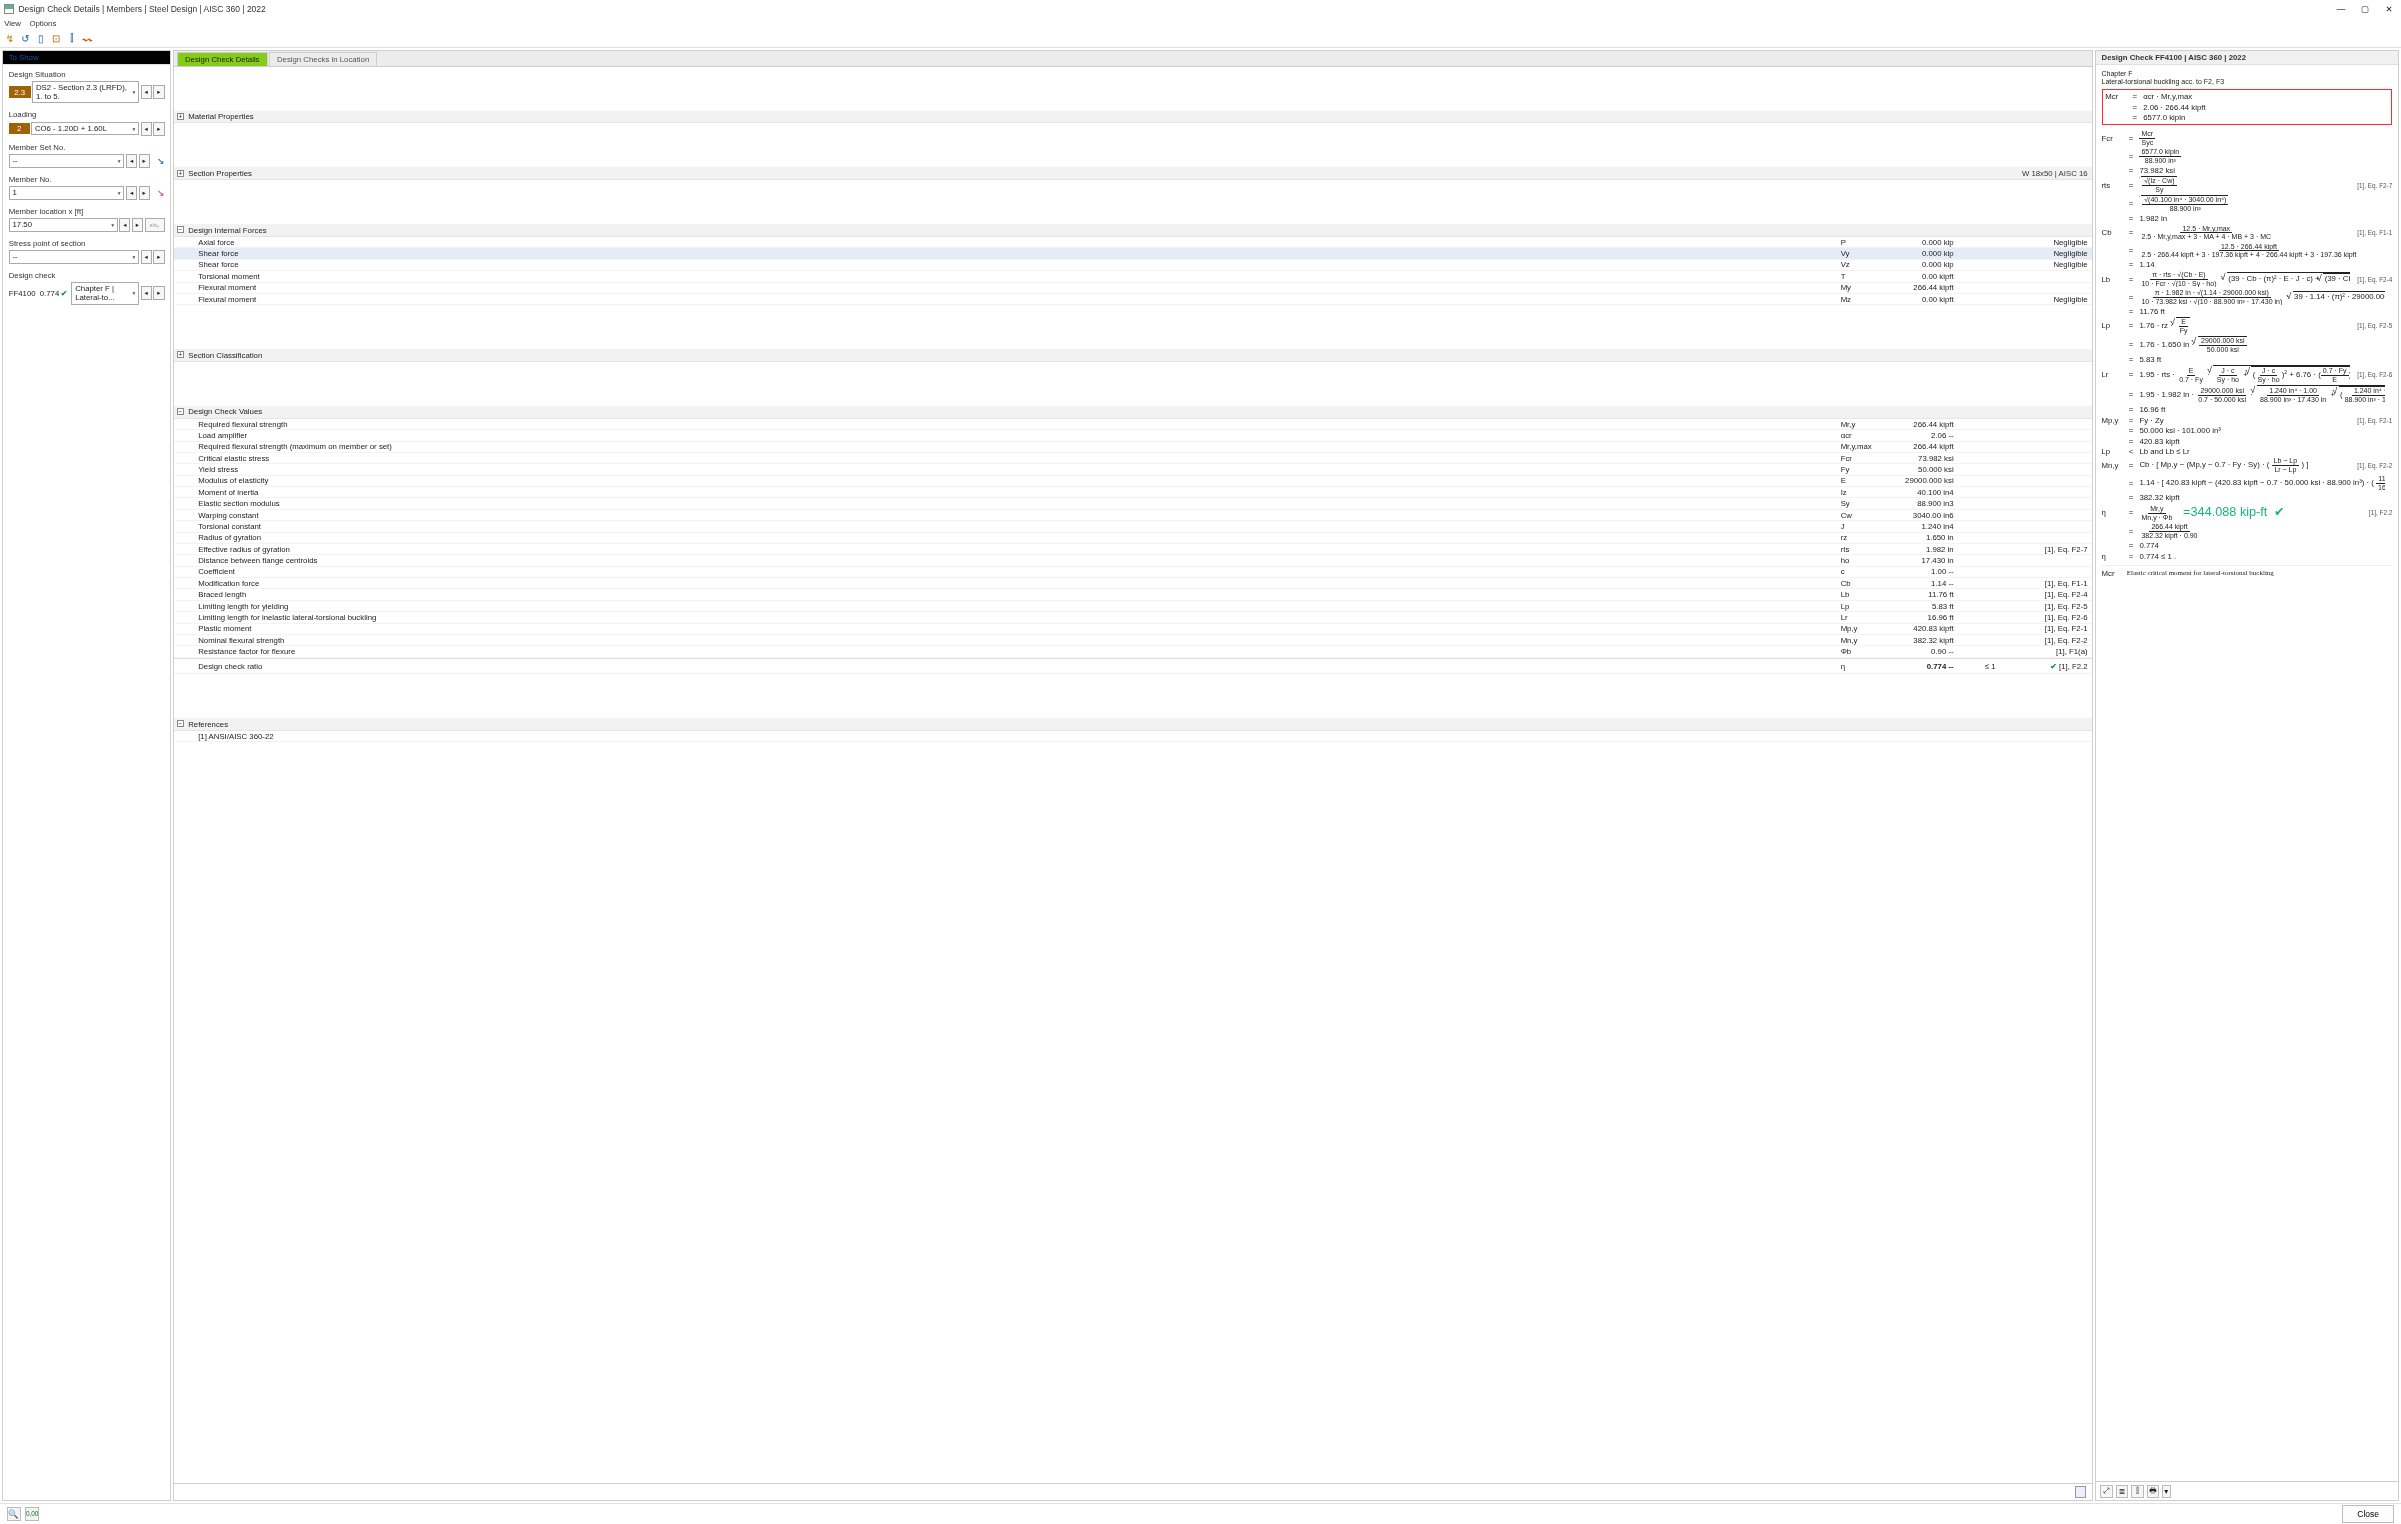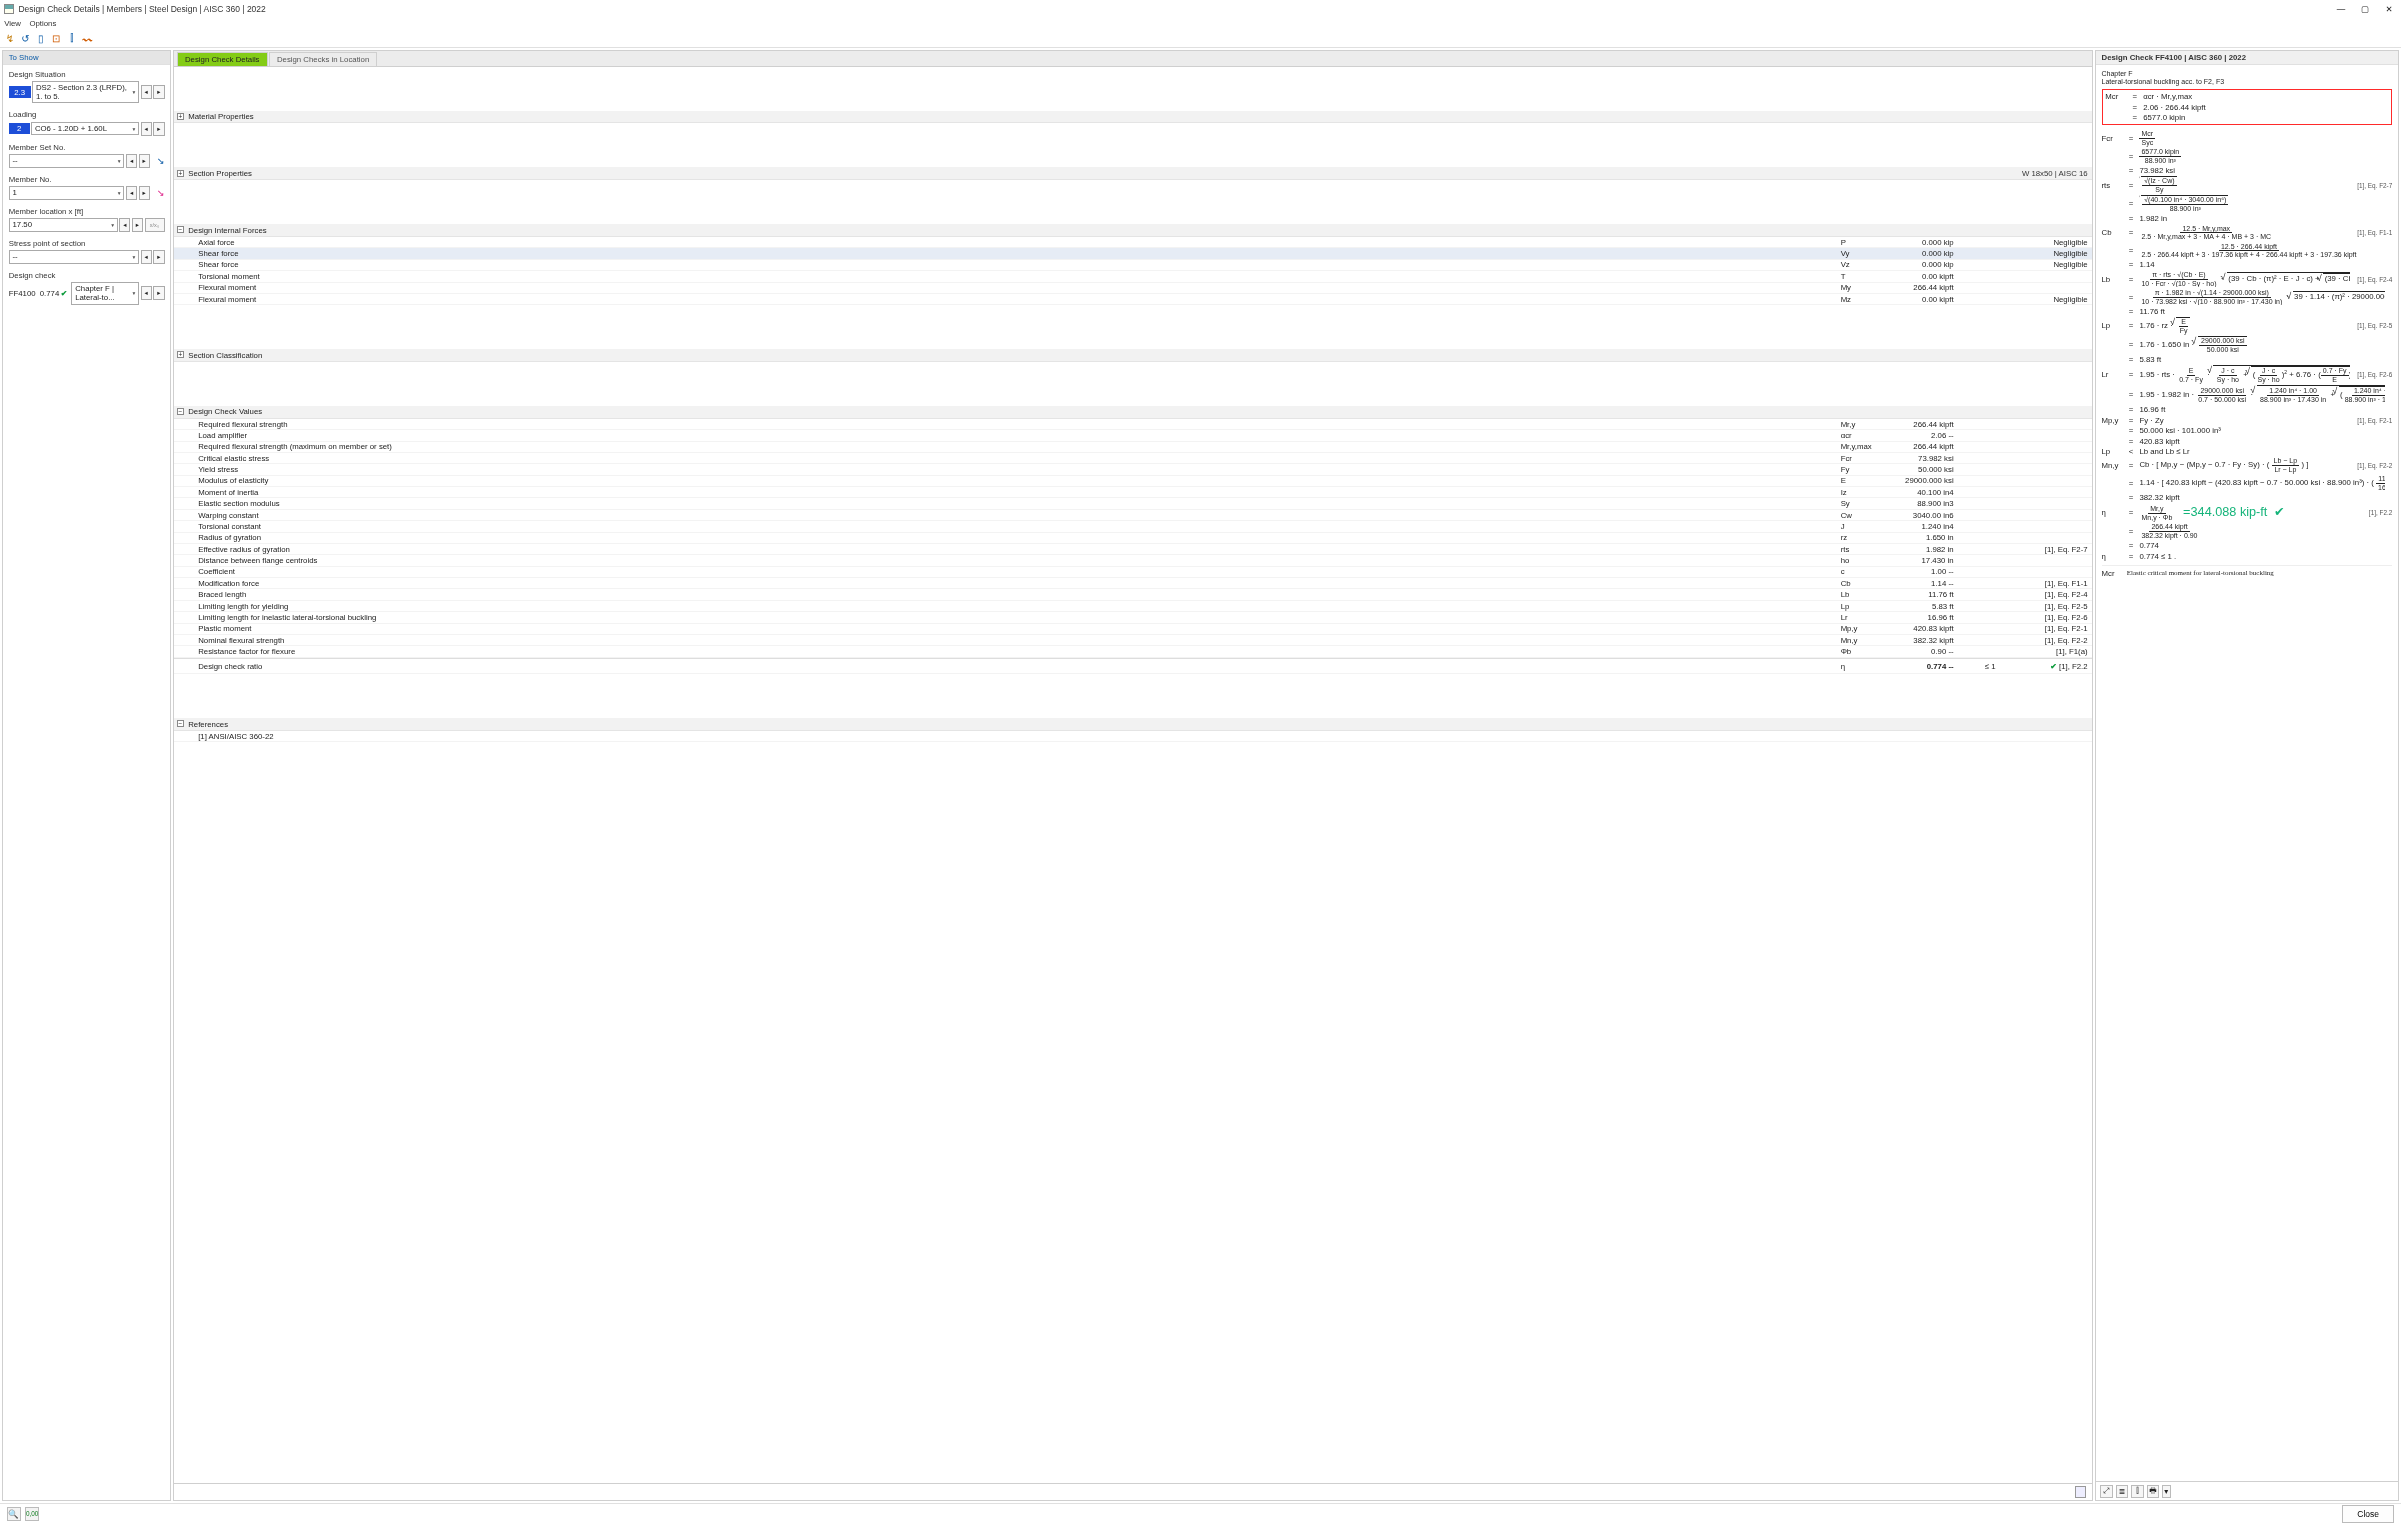--- a/index.html
+++ b/index.html
@@ -15,25 +15,25 @@
 
 .menubar { height: 12.7px; display: flex; align-items: center; padding: 0 4.2px; gap: 8.5px; font-size: 7.8px; color: #333; }
 
 
 .toolbar { height: 18.4px; display: flex; align-items: center; padding: 0 4.2px; gap: 4.2px; border-bottom: 0.7px solid #e0e0e0; }
 .tbtn { width: 11.3px; height: 11.3px; display: flex; align-items: center; justify-content: center; font-size: 10px; }
 
 
 .body { display: flex; height: calc(100vh - 17px - 12.7px - 18.4px - 21px); }
 .left { width: 169px; border: 0.7px solid #cfcfcf; margin: 2.1px; display: flex; flex-direction: column; }
-.left-hdr { background: #e5e5e5; padding: 2.1px 5.6px; color: #0a5aa6; font-size: 7.8px; border-bottom: 0.7px solid #e0e0e0; }
+.left-hdr { background: #000000; padding: 2.1px 5.6px; color: #0a5aa6; font-size: 7.8px; border-bottom: 0.7px solid #e0e0e0; }
 .left-body { padding: 4.2px 5.6px; display: flex; flex-direction: column; gap: 7px; overflow-y: auto; }
 .lgroup-label { font-size: 7.8px; color: #333; margin-bottom: 2.1px; display: block; }
 .lgroup-row { display: flex; align-items: center; gap: 1.4px; }
-.badge { background: #1d4ed8; color: #fff; padding: 1.4px 5.6px; font-size: 7.8px; min-width: 21px; text-align: center; }
+.badge { background: #a16207; color: #fff; padding: 1.4px 5.6px; font-size: 7.8px; min-width: 21px; text-align: center; }
 .cbo { background: #fff; border: 0.7px solid #aaa; padding: 1.4px 2.8px; font-size: 7.8px; flex: 1; display: flex; justify-content: space-between; align-items: center; }
 .cbo span.ch { font-size: 5.6px; color: #555; }
 .navbtn { width: 11.3px; height: 14px; border: 0.7px solid #aaa; background: #f7f7f7; display: flex; align-items: center; justify-content: center; font-size: 6.4px; }
 .smallval { width: 40px; text-align: right; padding-right: 2.8px; }
 .check-ok { color: #0a9a3a; font-weight: bold; }
 
 
 .mid { flex: 1; display: flex; flex-direction: column; margin: 2.1px 0; border: 0.7px solid #cfcfcf; background: #fff; min-width: 0; }
 .tabs { height: 15.5px; background: #ececec; display: flex; align-items: flex-end; padding-left: 2.8px; gap: 1.4px; border-bottom: 0.7px solid #cfcfcf; }
 .tab { padding: 2.1px 7px; font-size: 7.8px; background: #84cc16; border: 0.7px solid #cfcfcf; border-bottom: none; position: relative; top: 0.7px; }

